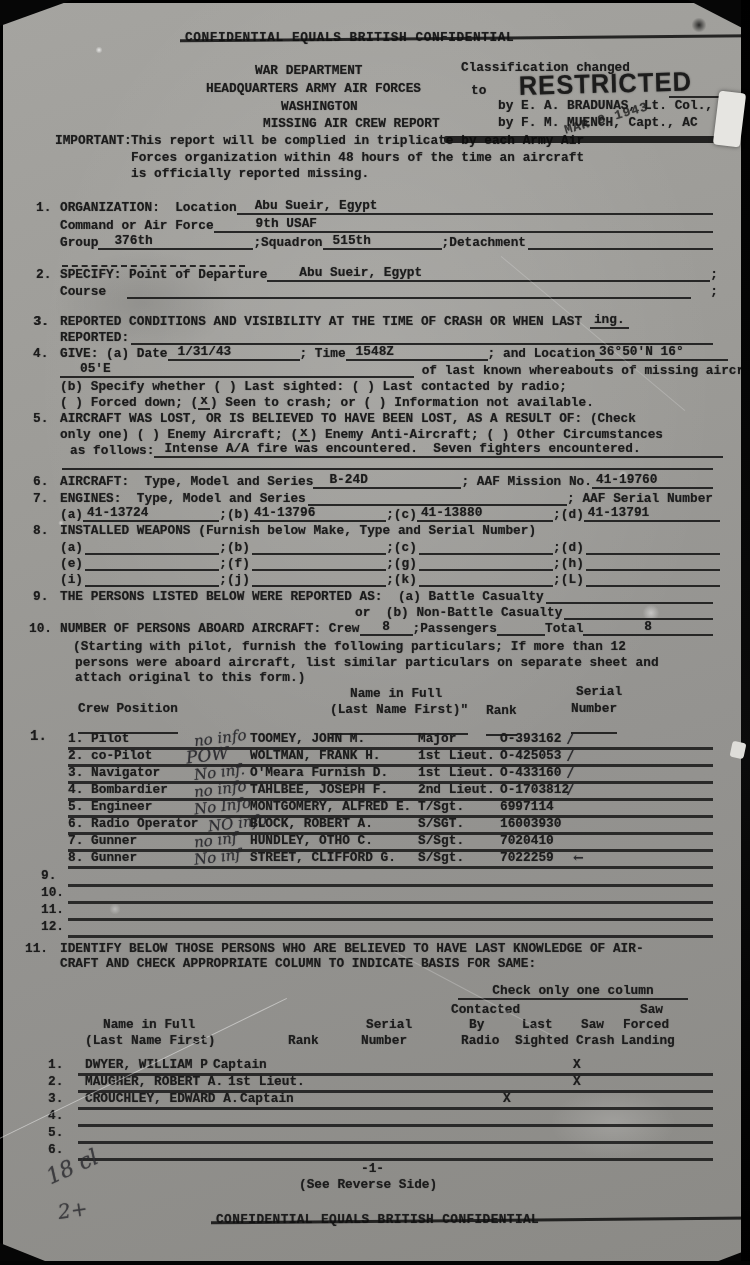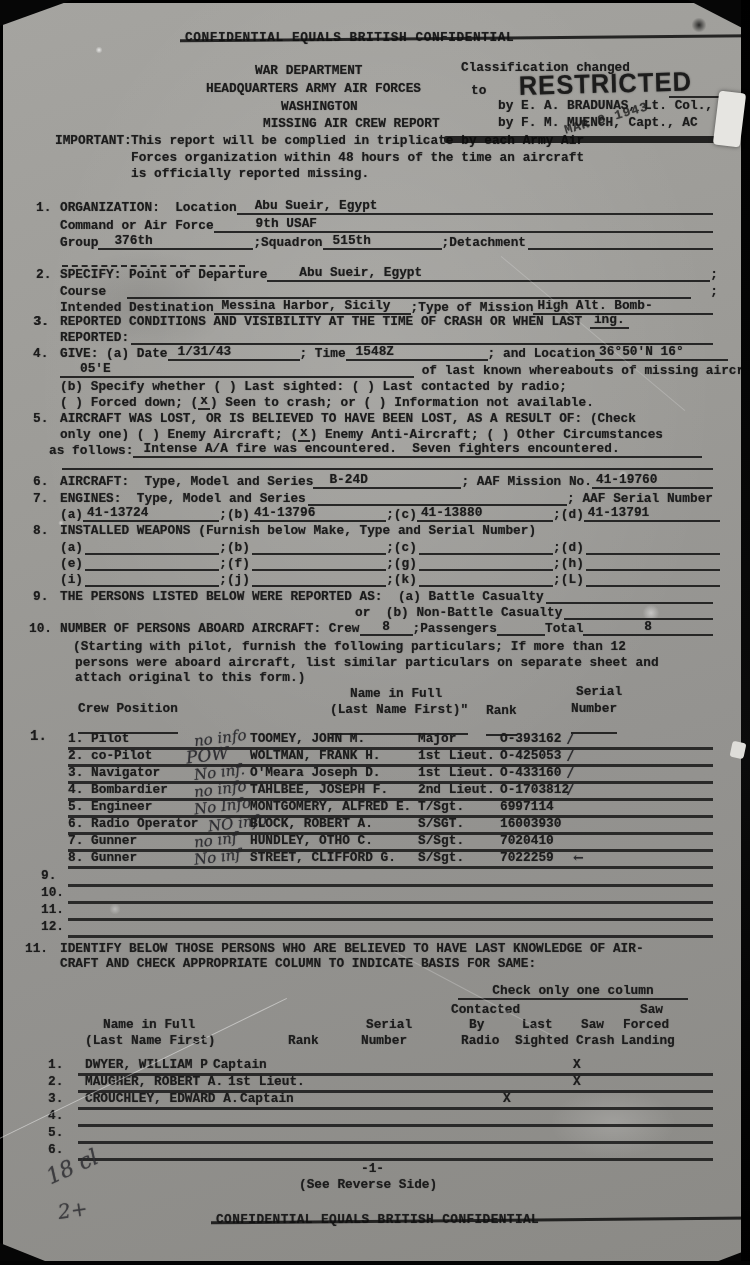--- a/index.html
+++ b/index.html
@@ -123,26 +123,20 @@
     <div class="line" style="left:57px;top:264px;width:658px;">
       <span>SPECIFY: Point of Departure</span>
       <span class="uvg" style="padding-left:32px;">Abu Sueir, Egypt</span>
       <span>;</span>
     </div>
     <div class="line" style="left:57px;top:281px;width:658px;gap:19px;">
       <span>Course</span>
       <span class="grow"></span>
       <span>;</span>
     </div>
-    <div class="line" style="left:57px;top:297px;width:653px;">
-      <span>Intended Destination</span>
-      <span class="uv" style="width:185px;padding-left:8px;">Messina Harbor, Sicily</span>
-      <span>;Type of Mission</span>
-      <span class="uvg">High Alt. Bomb-</span>
-    </div>
 
     <div class="t" style="left:30px;top:311px;text-shadow:1px 0 0 rgba(20,20,20,.8);">3.</div>
     <div class="line" style="left:57px;top:311px;">
       <span>REPORTED CONDITIONS AND VISIBILITY AT THE TIME OF CRASH OR WHEN LAST </span>
       <span class="uv">ing.</span>
     </div>
     <div class="line" style="left:57px;top:327px;width:653px;">
       <span>REPORTED:</span>
       <span class="grow"></span>
     </div>
@@ -167,21 +161,21 @@
       <span>) Seen to crash; or ( ) Information not available.</span>
     </div>
 
     <div class="t" style="left:30px;top:408px;">5.</div>
     <div class="t" style="left:57px;top:408px;">AIRCRAFT WAS LOST, OR IS BELIEVED TO HAVE BEEN LOST, AS A RESULT OF: (Check</div>
     <div class="line" style="left:57px;top:424px;">
       <span>only one) ( ) Enemy Aircraft; (</span>
       <span class="uv" style="padding:0 2px;">x</span>
       <span>) Enemy Anti-Aircraft; ( ) Other Circumstances</span>
     </div>
-    <div class="line" style="left:46px;top:440px;width:653px;">
+    <div class="line" style="left:67px;top:440px;width:653px;">
       <span>as follows:</span>
       <span class="uvg" style="padding-left:10px;">Intense A/A fire was encountered.  Seven fighters encountered.</span>
     </div>
     <div class="line" style="left:57px;top:452px;width:653px;">
         <span class="grow"></span>
       </div>
 
     <div class="t" style="left:30px;top:471px;">6.</div>
     <div class="line" style="left:57px;top:471px;width:653px;">
       <span>AIRCRAFT:  Type, Model and Series</span>
@@ -284,21 +278,21 @@
       <span class="cpos">2. co-Pilot</span>
       <span class="chand hand" style="left:118px;font-size:17px;">POW</span>
       <span class="cname">WOLTMAN, FRANK H.</span>
       <span class="crank">1st Lieut.</span>
       <span class="cserial">O-425053</span>
       <span class="cafter">/</span>
     </div>
     <div class="crow" style="top:762px;text-decoration:underline;">
       <span class="cpos">3. Navigator</span>
       <span class="chand hand">No inf.</span>
-      <span class="cname">O'Meara Joseph D.</span>
+      <span class="cname">O'Meara Furnish D.</span>
       <span class="crank">1st Lieut.</span>
       <span class="cserial">O-433160</span>
       <span class="cafter">/</span>
     </div>
     <div class="crow" style="top:779px;">
       <span class="cpos">4. Bombardier</span>
       <span class="chand hand">no info</span>
       <span class="cname">TAHLBEE, JOSEPH F.</span>
       <span class="crank">2nd Lieut.</span>
       <span class="cserial">O-1703812</span>

